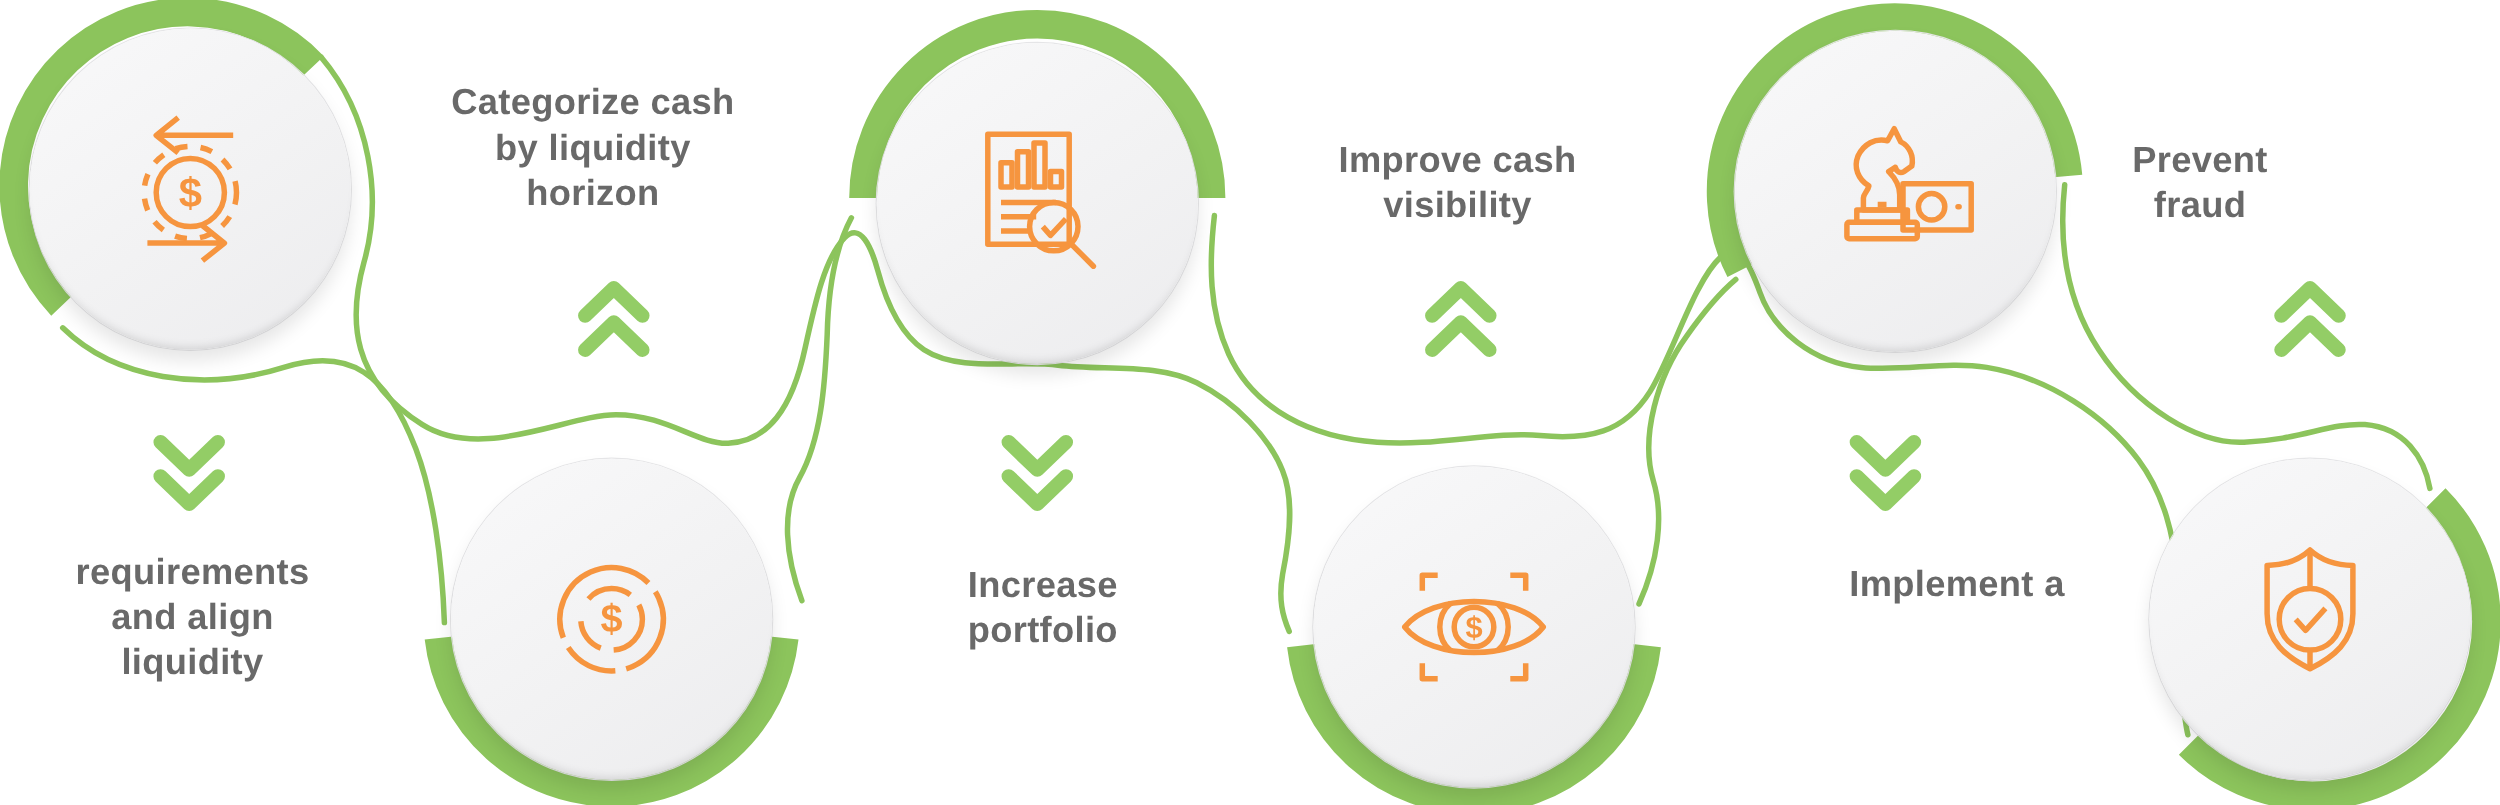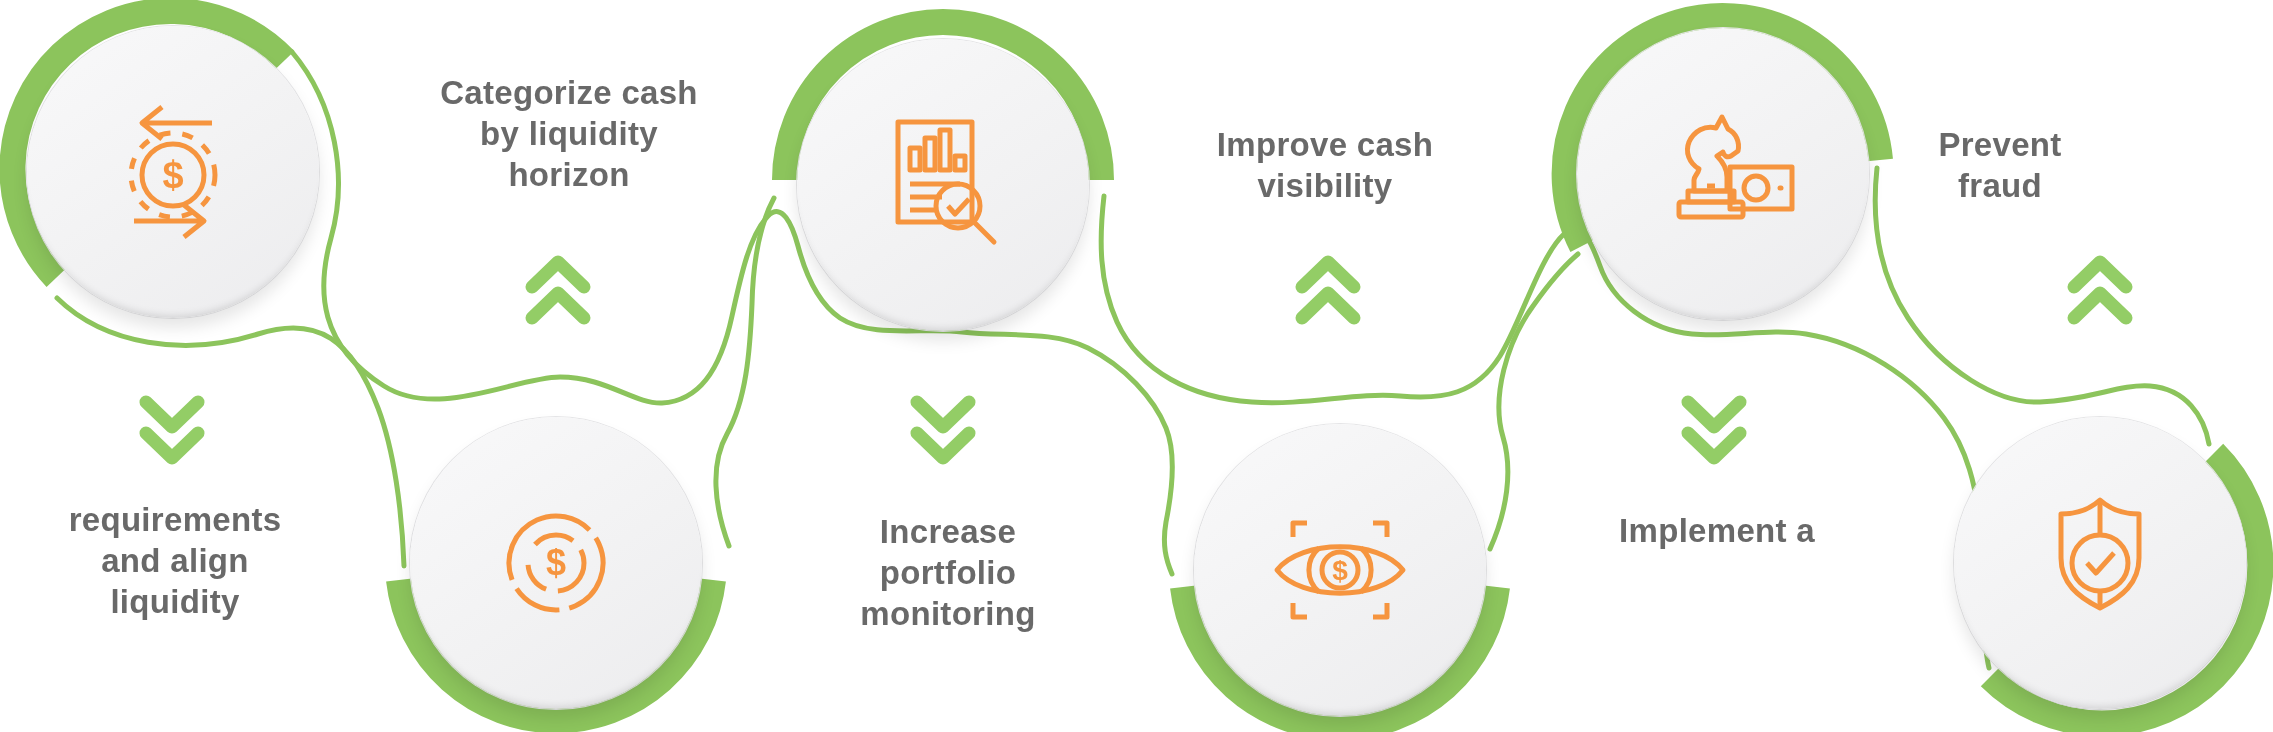--- a/index.html
+++ b/index.html
@@ -146,38 +146,37 @@
       <path class="icon-stroke" d="M72,85 l9,10 l18,-20"></path>
     </svg>
   </div>
 
   <div class="step-label" style="left:15px;top:499px;">
     <span>requirements</span>
     <span>and align</span>
     <span>liquidity</span>
   </div>
 
-  <div class="step-label" style="left:409px;top:72px;">
+  <div class="step-label" style="left:379px;top:72px;">
     <span>Categorize cash</span>
     <span>by liquidity</span>
     <span>horizon</span>
   </div>
 
   <div class="step-label" style="left:788px;top:511px;">
     <span>Increase</span>
     <span>portfolio</span>
-    <span>monitoring</span>
   </div>
 
   <div class="step-label" style="left:1165px;top:124px;">
     <span>Improve cash</span>
     <span>visibility</span>
   </div>
 
-  <div class="step-label" style="left:1557px;top:510px;">
+  <div class="step-label" style="left:1557px;top:510px;text-align:right;">
     <span>Implement a</span>
   </div>
 
   <div class="step-label" style="left:1840px;top:124px;">
     <span>Prevent</span>
     <span>fraud</span>
   </div>
 
 </div>
 

